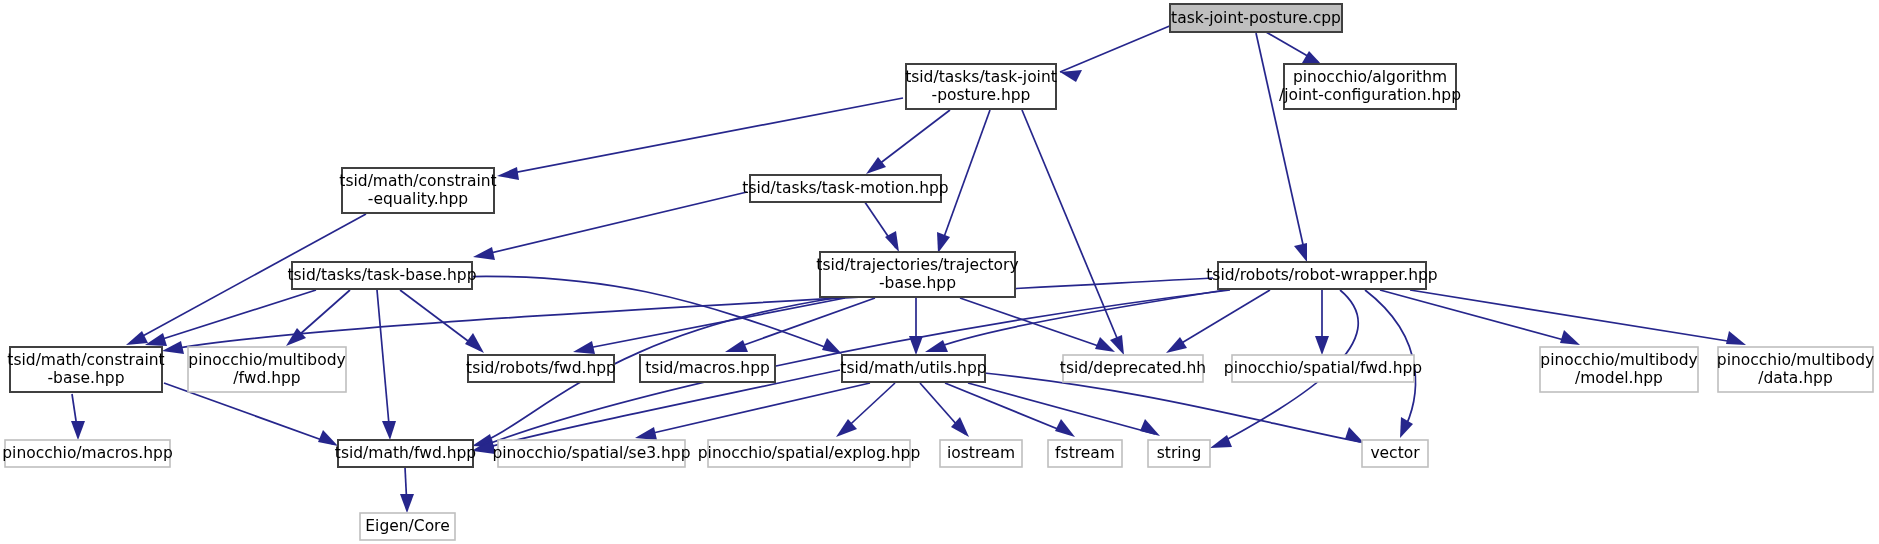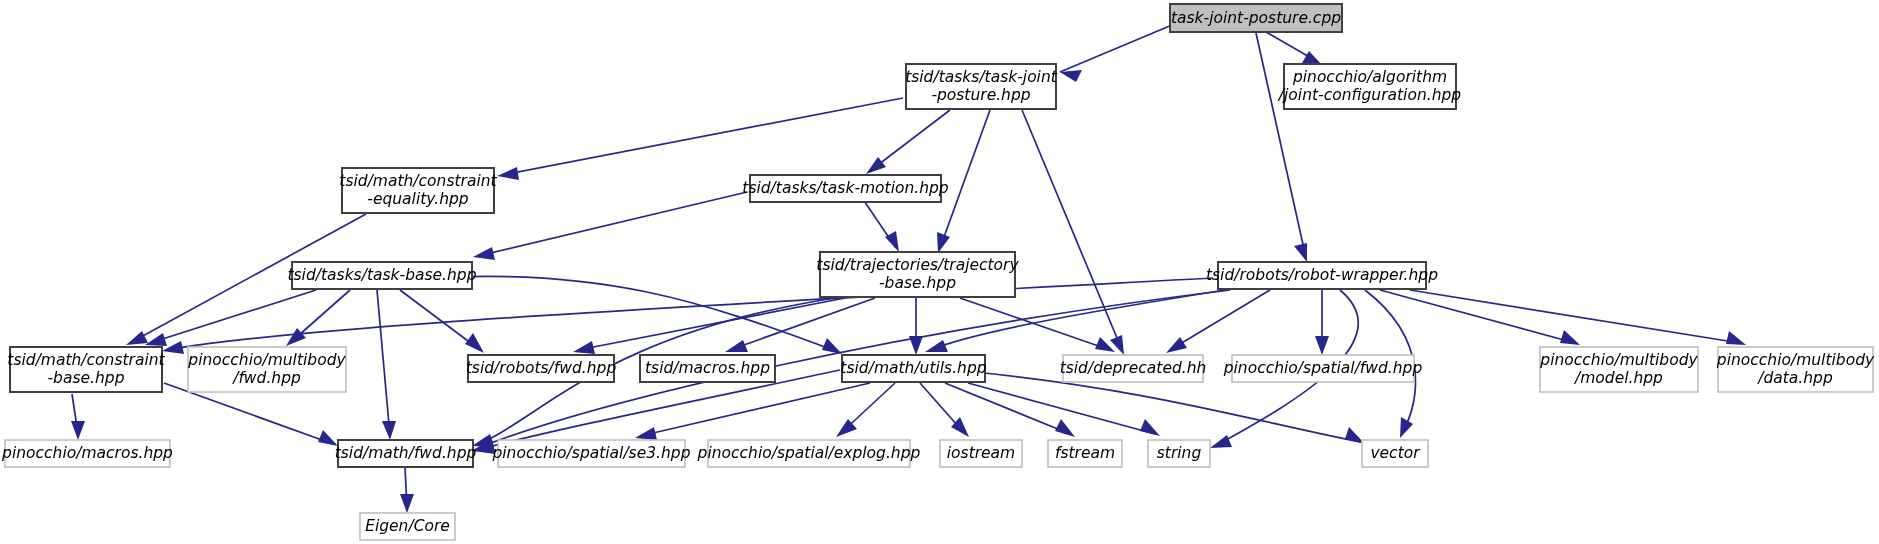--- a/index.html
+++ b/index.html
@@ -11,21 +11,20 @@
     width: 1879px;
     height: 544px;
     overflow: hidden;
     font-family: "DejaVu Sans", "Liberation Sans", sans-serif;
   }
   #graph-root {
     position: relative;
     width: 1879px;
     height: 544px;
     background: #ffffff;
-    font-style: italic;
   }
   svg#dep-graph {
     position: absolute;
     left: 0;
     top: 0;
     width: 1879px;
     height: 544px;
     display: block;
   }
   .node-box {

